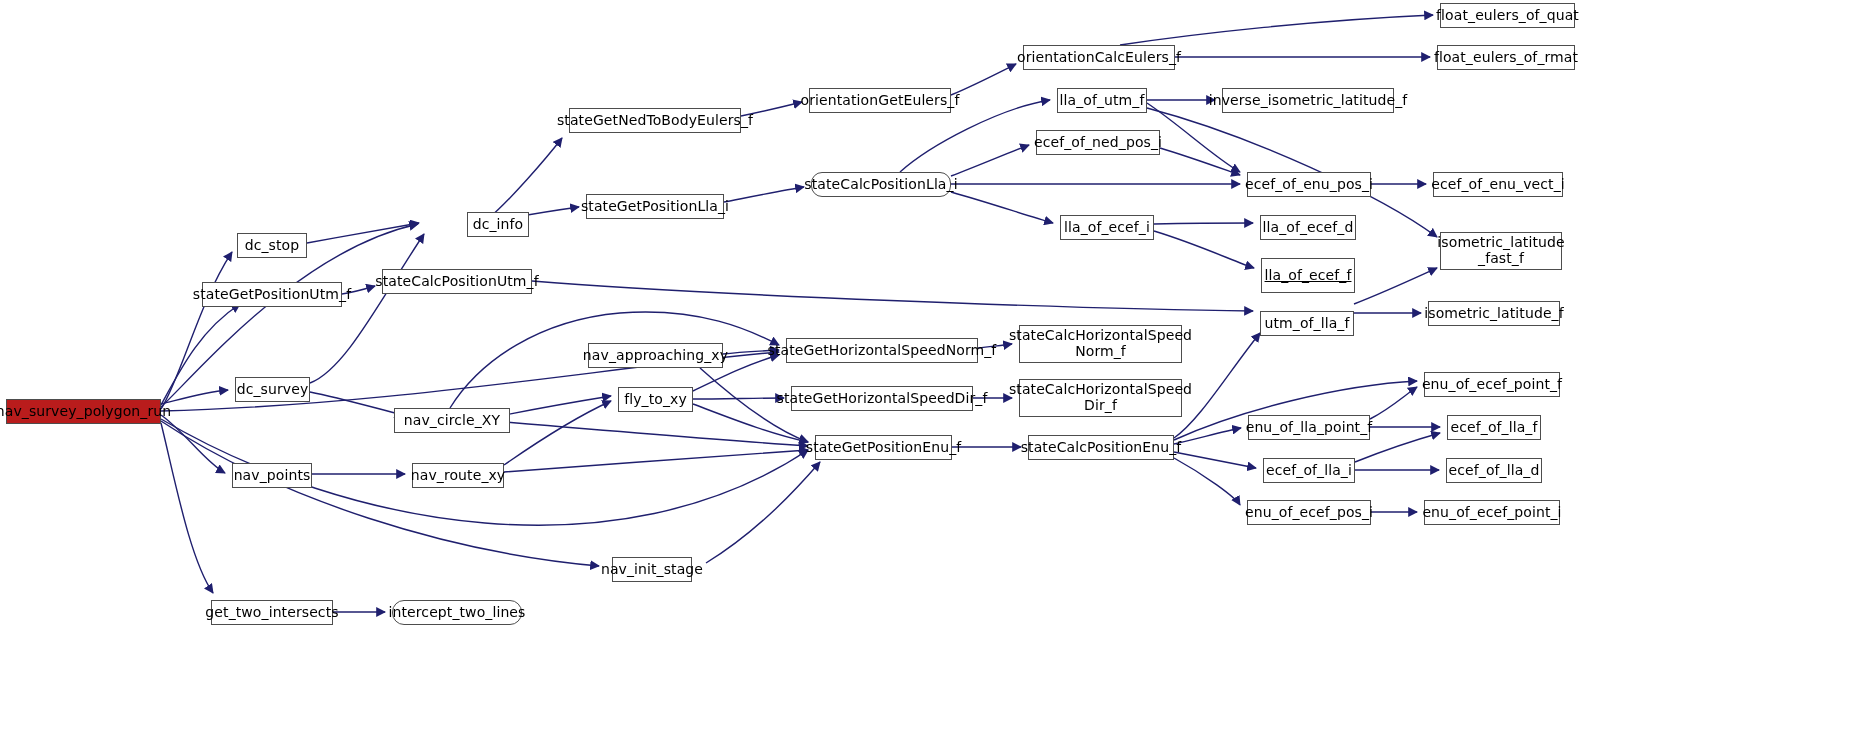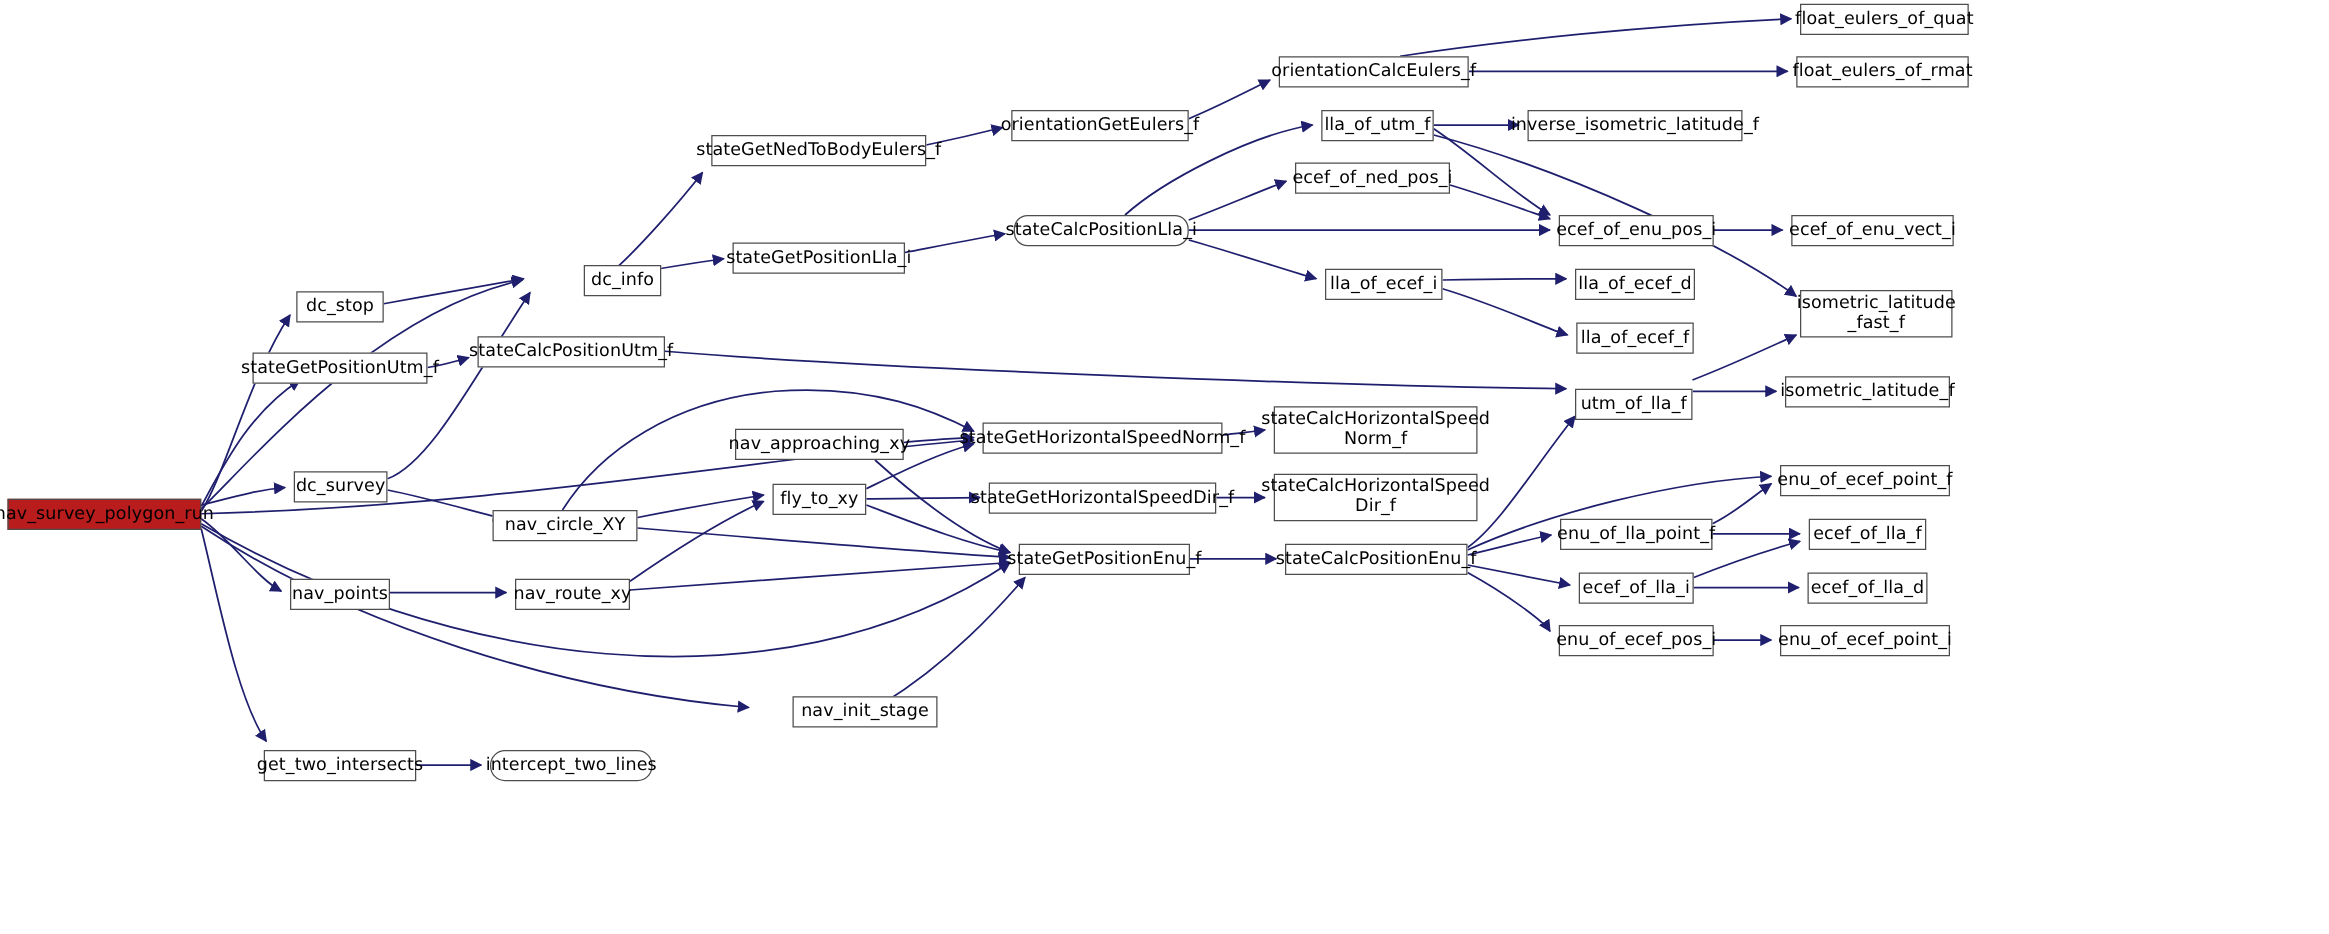--- a/index.html
+++ b/index.html
@@ -124,39 +124,39 @@
       <div class="node" style="left: 211px; top: 600px; width: 122px; height: 25px;">get_two_intersects</div>
       <div class="node" style="left: 427px; top: 212px; width: 62px; height: 25px; margin-left: 40px;">dc_info</div>
       <div class="node" style="left: 382px; top: 269px; width: 150px; height: 25px;">stateCalcPositionUtm_f</div>
       <div class="node" style="left: 394px; top: 408px; width: 116px; height: 25px;">nav_circle_XY</div>
       <div class="node" style="left: 412px; top: 463px; width: 92px; height: 25px;">nav_route_xy</div>
       <div class="node" style="left: 392px; top: 600px; width: 130px; height: 25px; border-radius: 12px;">intercept_two_lines</div>
       <div class="node" style="left: 569px; top: 108px; width: 172px; height: 25px;">stateGetNedToBodyEulers_f</div>
       <div class="node" style="left: 586px; top: 194px; width: 138px; height: 25px;">stateGetPositionLla_i</div>
       <div class="node" style="left: 588px; top: 343px; width: 135px; height: 25px;">nav_approaching_xy</div>
       <div class="node" style="left: 618px; top: 387px; width: 75px; height: 25px;">fly_to_xy</div>
-      <div class="node" style="left: 634px; top: 557px; width: 116px; height: 25px;">nav_init_stage</div>
+      <div class="node" style="left: 612px; top: 557px; width: 80px; height: 25px;">nav_init_stage</div>
       <div class="node" style="left: 809px; top: 88px; width: 142px; height: 25px;">orientationGetEulers_f</div>
       <div class="node" style="left: 811px; top: 172px; width: 140px; height: 25px; border-radius: 11px;">stateCalcPositionLla_i</div>
       <div class="node" style="left: 786px; top: 338px; width: 192px; height: 25px;">stateGetHorizontalSpeedNorm_f</div>
       <div class="node" style="left: 791px; top: 386px; width: 182px; height: 25px;">stateGetHorizontalSpeedDir_f</div>
       <div class="node" style="left: 815px; top: 435px; width: 137px; height: 25px;">stateGetPositionEnu_f</div>
       <div class="node" style="left: 1023px; top: 45px; width: 152px; height: 25px;">orientationCalcEulers_f</div>
       <div class="node" style="left: 1057px; top: 88px; width: 90px; height: 25px;">lla_of_utm_f</div>
       <div class="node" style="left: 1036px; top: 130px; width: 124px; height: 25px;">ecef_of_ned_pos_i</div>
       <div class="node" style="left: 1060px; top: 215px; width: 94px; height: 25px;">lla_of_ecef_i</div>
       <div class="node" style="left: 1019px; top: 325px; width: 163px; height: 38px;">stateCalcHorizontalSpeed
 Norm_f</div>
       <div class="node" style="left: 1019px; top: 379px; width: 163px; height: 38px;">stateCalcHorizontalSpeed
 Dir_f</div>
       <div class="node" style="left: 1028px; top: 435px; width: 146px; height: 25px;">stateCalcPositionEnu_f</div>
       <div class="node" style="left: 1222px; top: 88px; width: 172px; height: 25px;">inverse_isometric_latitude_f</div>
       <div class="node" style="left: 1247px; top: 172px; width: 124px; height: 25px;">ecef_of_enu_pos_i</div>
       <div class="node" style="left: 1260px; top: 215px; width: 96px; height: 25px;">lla_of_ecef_d</div>
-      <div class="node" style="left: 1261px; top: 258px; width: 94px; height: 25px;">lla_of_ecef_f</div>
+      <div class="node" style="left: 1261px; top: 258px; width: 94px; height: 35px; text-decoration: underline;">lla_of_ecef_f</div>
       <div class="node" style="left: 1260px; top: 301px; width: 94px; height: 25px; margin-top: 10px;">utm_of_lla_f</div>
       <div class="node" style="left: 1248px; top: 415px; width: 122px; height: 25px;">enu_of_lla_point_f</div>
       <div class="node" style="left: 1263px; top: 458px; width: 92px; height: 25px;">ecef_of_lla_i</div>
       <div class="node" style="left: 1247px; top: 500px; width: 124px; height: 25px;">enu_of_ecef_pos_i</div>
       <div class="node" style="left: 1440px; top: 3px; width: 135px; height: 25px;">float_eulers_of_quat</div>
       <div class="node" style="left: 1437px; top: 45px; width: 138px; height: 25px;">float_eulers_of_rmat</div>
       <div class="node" style="left: 1433px; top: 172px; width: 130px; height: 25px;">ecef_of_enu_vect_i</div>
       <div class="node" style="left: 1440px; top: 232px; width: 122px; height: 38px;">isometric_latitude
 _fast_f</div>
       <div class="node" style="left: 1428px; top: 301px; width: 132px; height: 25px;">isometric_latitude_f</div>

